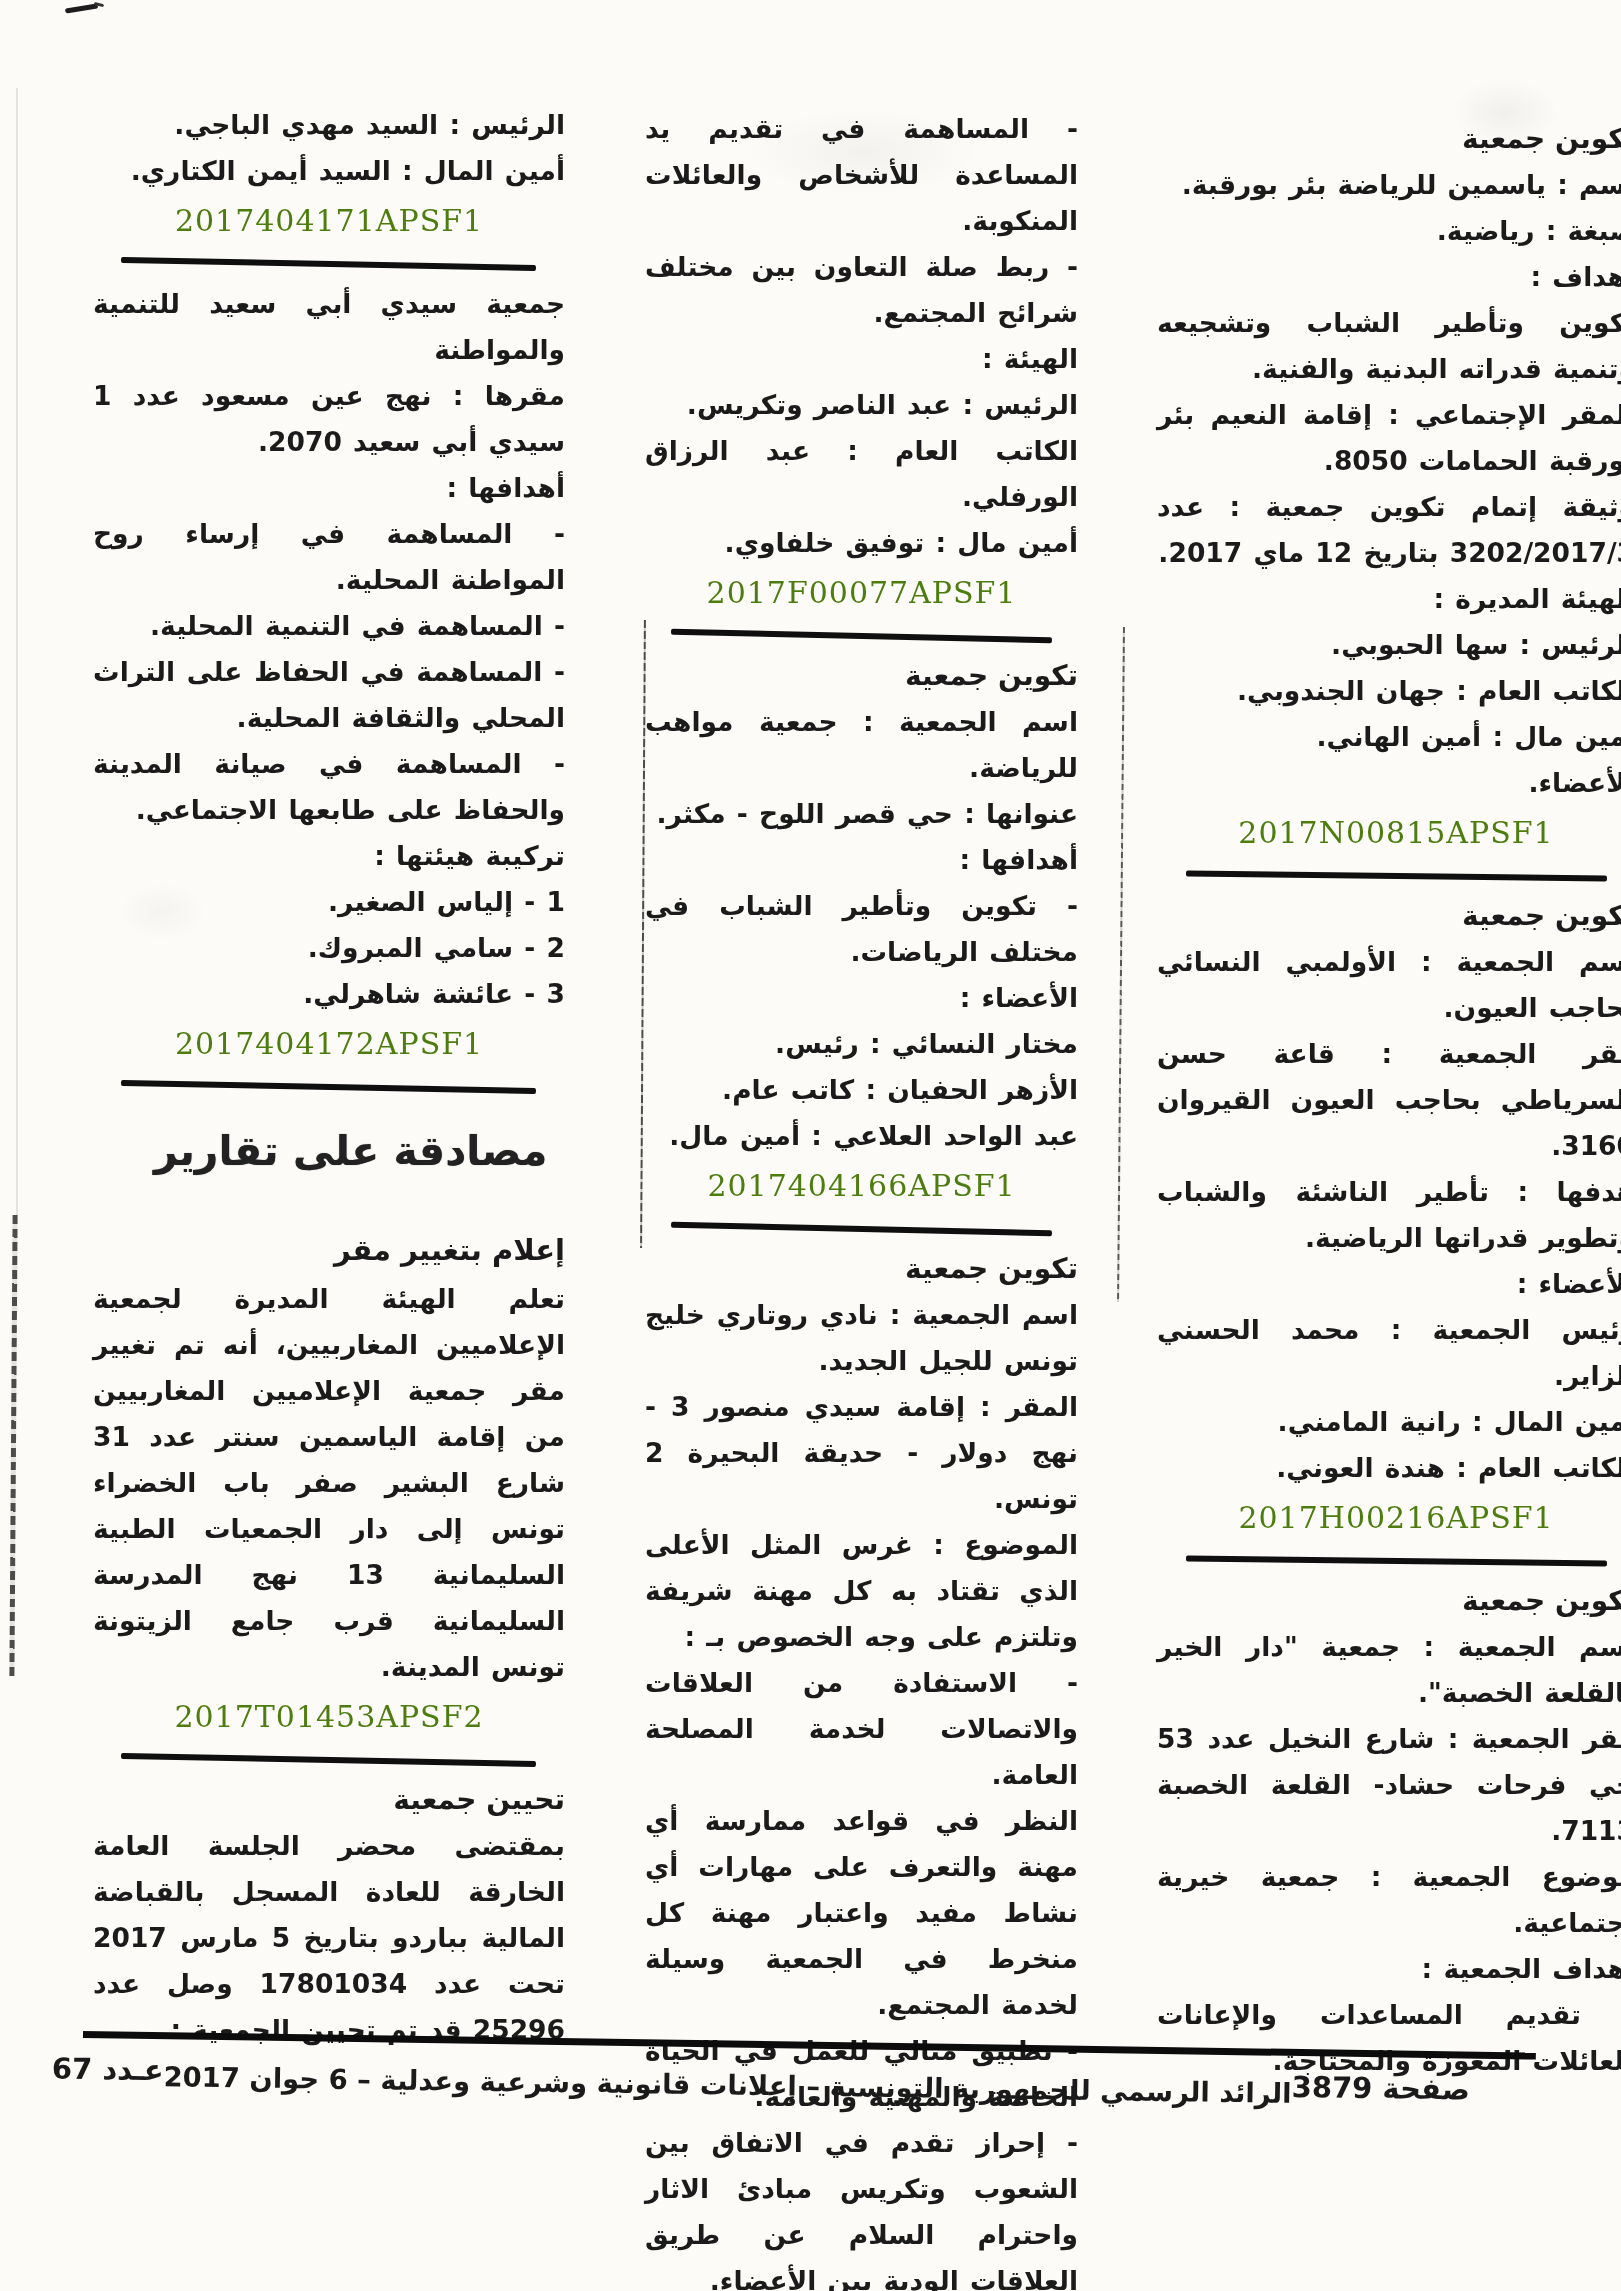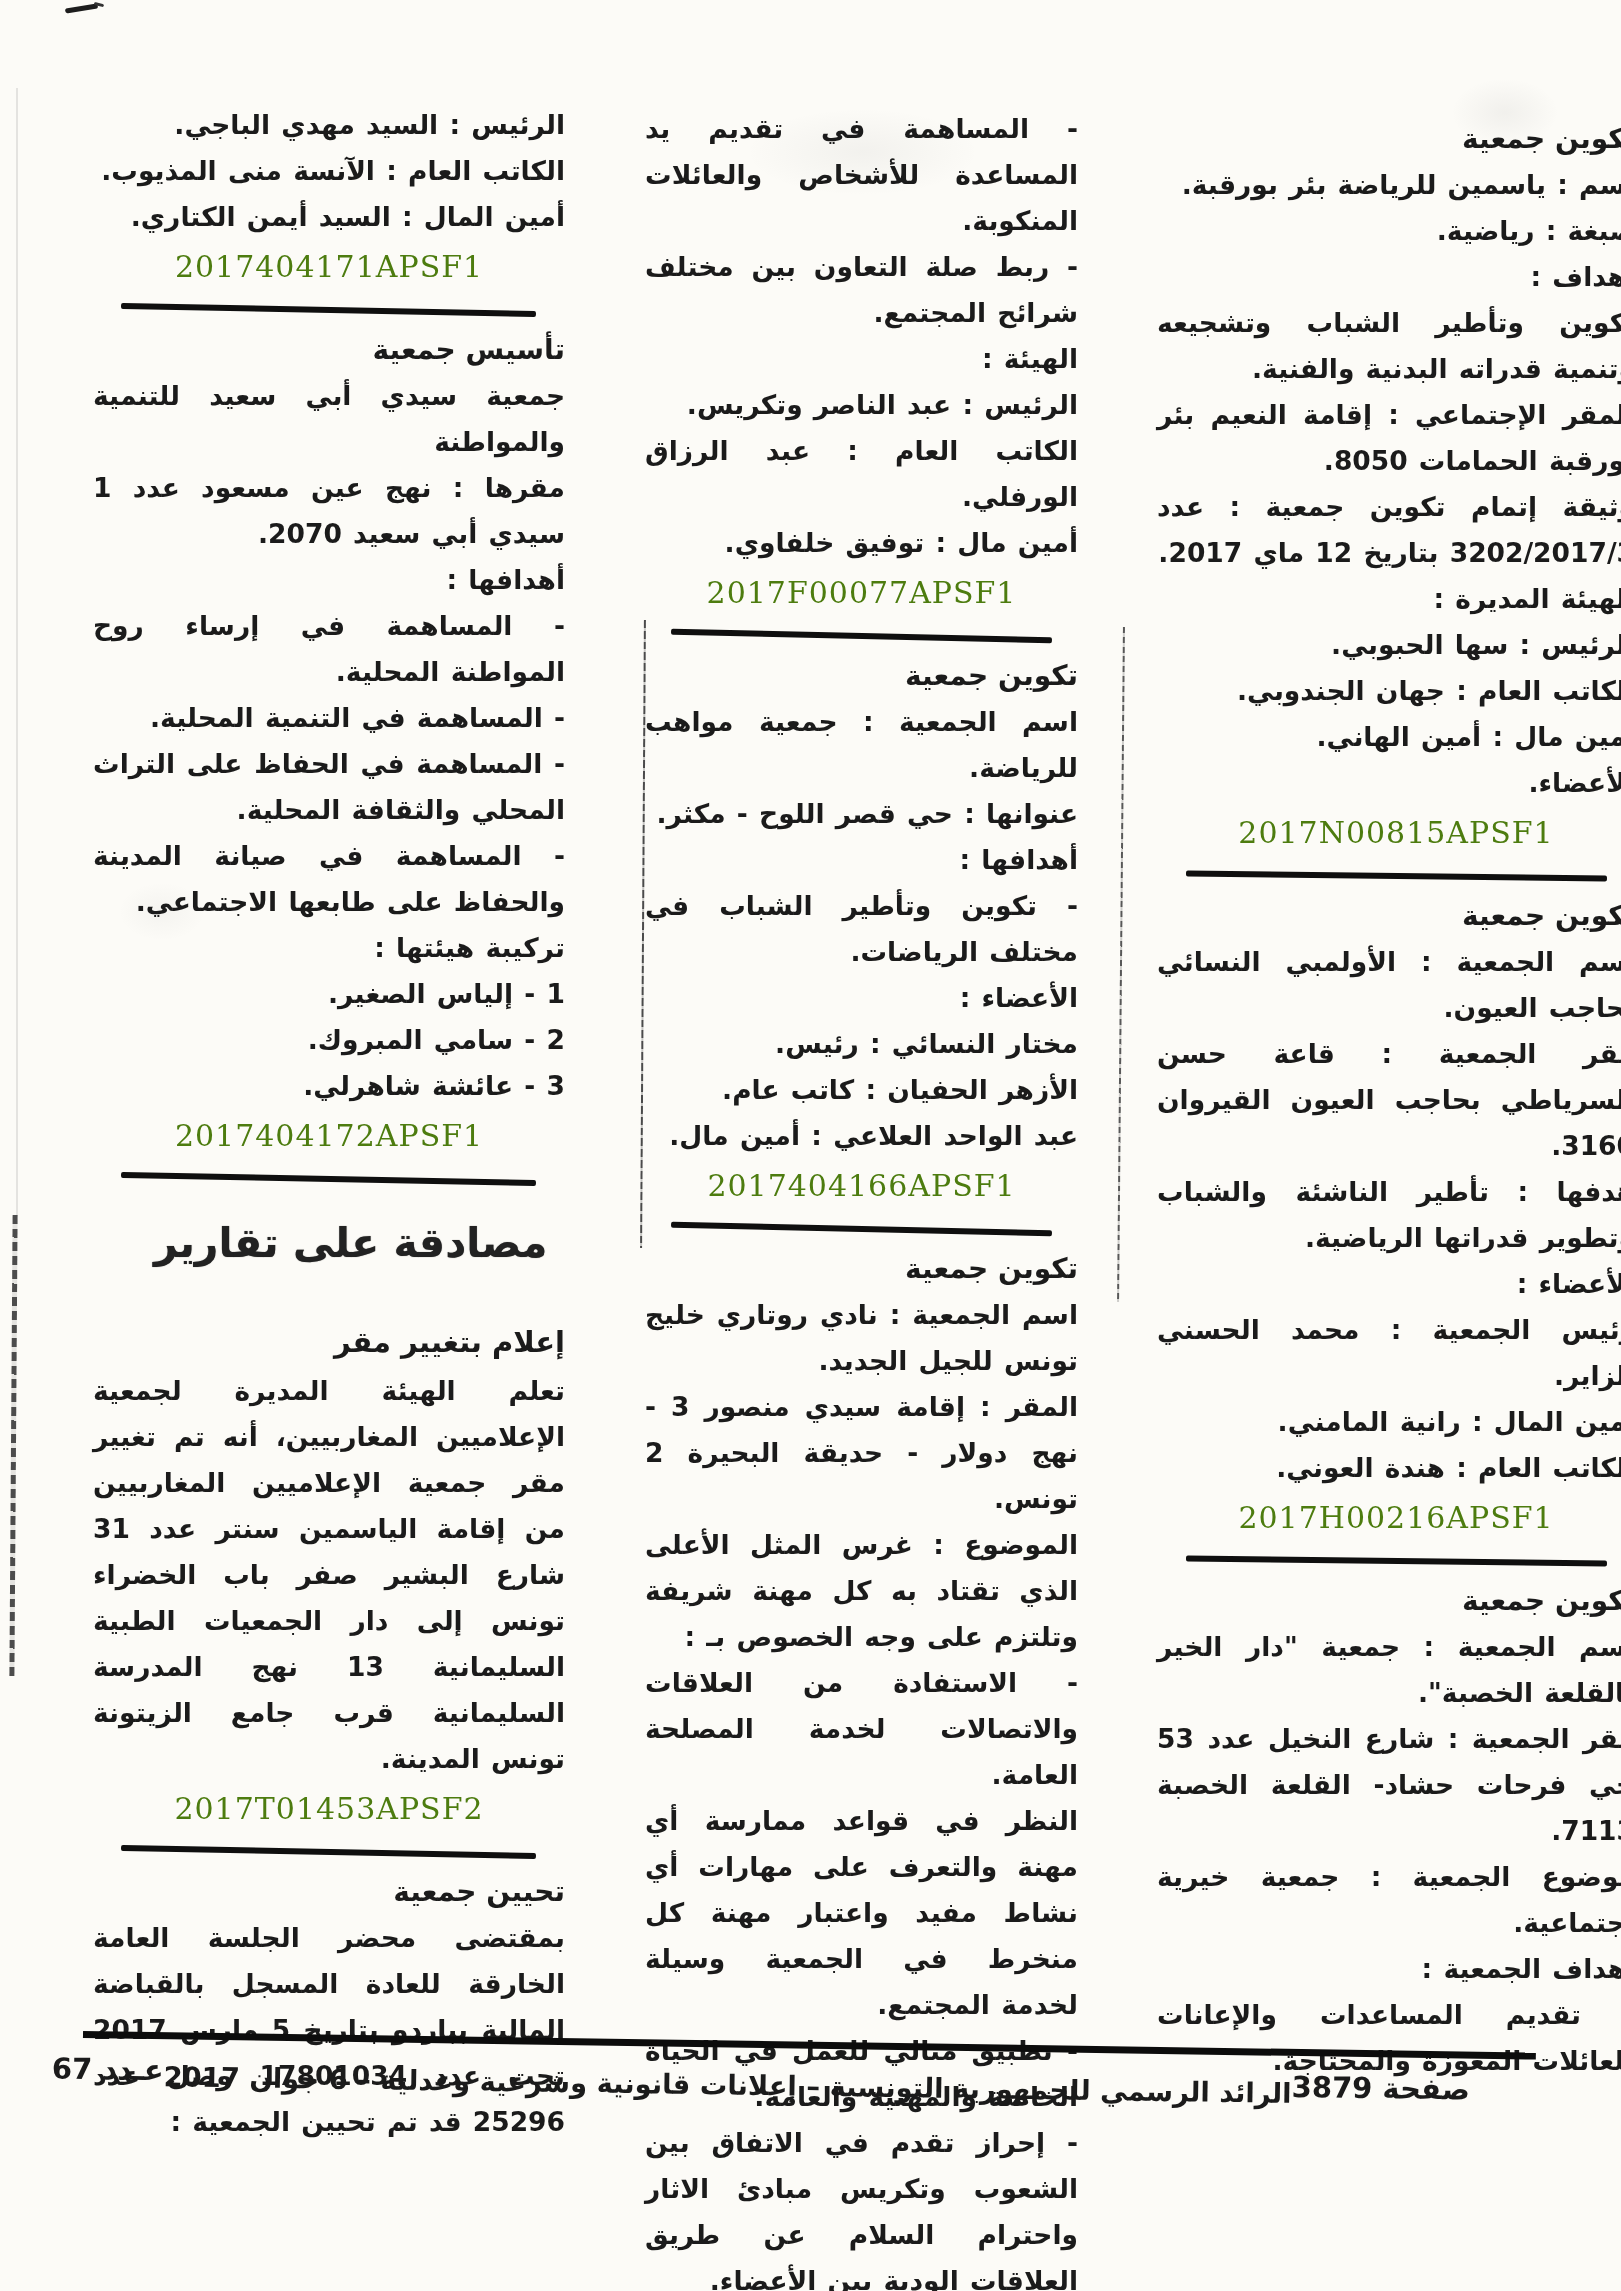--- a/index.html
+++ b/index.html
@@ -180,29 +180,27 @@
         <p class="ln">الموضوع : غرس المثل الأعلى الذي تقتاد به كل مهنة شريفة وتلتزم على وجه الخصوص بـ :</p>
         <p class="ln">- الاستفادة من العلاقات والاتصالات لخدمة المصلحة العامة.</p>
         <p class="ln">النظر في قواعد ممارسة أي مهنة والتعرف على مهارات أي نشاط مفيد واعتبار مهنة كل منخرط في الجمعية وسيلة لخدمة المجتمع.</p>
         <p class="ln">- تطبيق مثالي للعمل في الحياة الخاصة والمهنية والعامة.</p>
         <p class="ln">- إحراز تقدم في الاتفاق بين الشعوب وتكريس مبادئ الاثار واحترام السلام عن طريق العلاقات الودية بين الأعضاء.</p>
       </section>
     </div>
   <div class="col col-left">
       <section class="sec">
         <p class="ln">الرئيس : السيد مهدي الباجي.</p>
-        <p class="ln">الكاتب العام : الآنسة منى المذيوب.</p>
         <p class="ln">أمين المال : السيد أيمن الكتاري.</p>
         <p class="code">2017404171APSF1</p>
       </section>
       <div class="rule-slot">
         <div class="rule"></div>
       </div>
       <section class="sec">
-        <p class="hd">تأسيس جمعية</p>
         <p class="ln">جمعية سيدي أبي سعيد للتنمية والمواطنة</p>
         <p class="ln">مقرها : نهج عين مسعود عدد 1 سيدي أبي سعيد 2070.</p>
         <p class="ln">أهدافها :</p>
         <p class="ln">- المساهمة في إرساء روح المواطنة المحلية.</p>
         <p class="ln">- المساهمة في التنمية المحلية.</p>
         <p class="ln">- المساهمة في الحفاظ على التراث المحلي والثقافة المحلية.</p>
         <p class="ln">- المساهمة في صيانة المدينة والحفاظ على طابعها الاجتماعي.</p>
         <p class="ln">تركيبة هيئتها :</p>
         <p class="ln">1 - إلياس الصغير.</p>
         <p class="ln">2 - سامي المبروك.</p>

